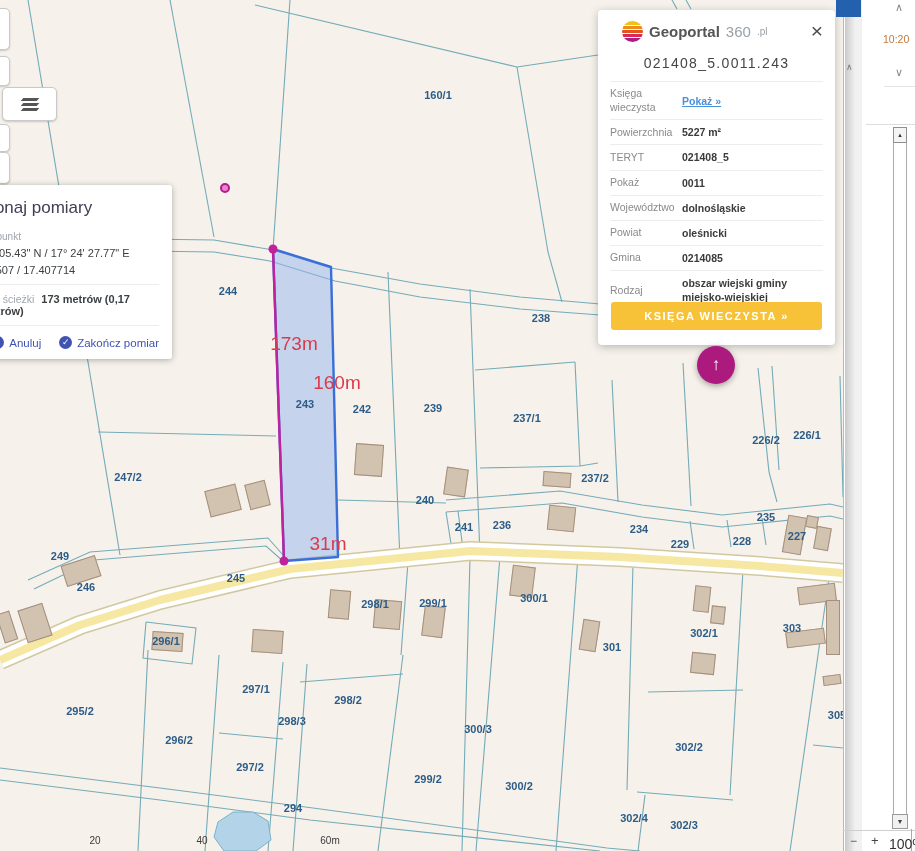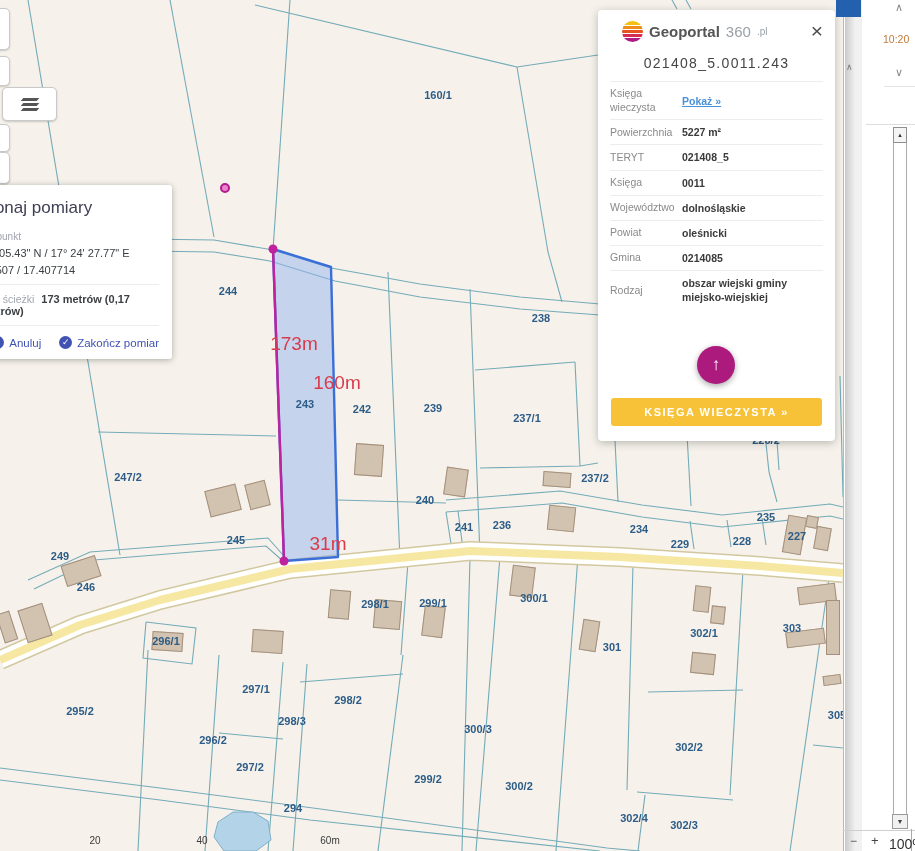--- a/index.html
+++ b/index.html
@@ -40,21 +40,21 @@
   .mp-sub{font-size:10px;color:#a0a4ad;margin-bottom:5px;}
   .mp-line{font-size:11px;color:#3c4043;margin:5px 0;}
   .mp-hr{border-top:1px solid #ececec;margin:8px 0;}
   .mp-row{font-size:10.5px;color:#a0a4ad;}
   .mp-val{font-size:11px;color:#3c4043;font-weight:bold;margin-left:4px;}
   .mp-actions{display:flex;justify-content:flex-end;gap:18px;margin-top:10px;align-items:center;}
   .mp-btn{display:flex;align-items:center;gap:5px;color:#4053b3;font-size:11.5px;cursor:pointer;}
   .cic{width:13px;height:13px;border-radius:50%;background:#4053b3;color:#fff;font-size:9px;
        display:flex;align-items:center;justify-content:center;line-height:1;}
   
-  .popup{position:absolute;left:598px;top:10px;width:237px;height:431px;background:#fff;
+  .popup{position:absolute;left:598px;top:10px;width:237px;height:335px;background:#fff;
          border-radius:4px;box-shadow:0 2px 8px rgba(0,0,0,0.25);box-sizing:border-box;}
   .pheader{position:relative;padding:11px 14px 4px 24px;display:flex;align-items:center;gap:6px;}
   .globe{width:21px;height:21px;border-radius:50%;
     background:linear-gradient(180deg,#f2c212 0%,#f2c212 18%,#fff 18%,#fff 22%,#ef8e1b 22%,#ef8e1b 38%,
       #fff 38%,#fff 42%,#e8541d 42%,#e8541d 58%,#fff 58%,#fff 62%,#d92a53 62%,#d92a53 78%,
       #fff 78%,#fff 82%,#b01a86 82%,#b01a86 100%);}
   .brand{font-size:15px;font-weight:bold;color:#555;}
   .brand2{font-size:15px;color:#9aa0a6;}
   .brand3{font-size:10px;color:#9aa0a6;}
   .pclose{position:absolute;right:12px;top:10px;font-size:21px;color:#4a4a4a;line-height:1;cursor:pointer;}
@@ -209,34 +209,34 @@
         <div class="plbl" style="left: 595px; top: 478px;">237/2</div>
         <div class="plbl" style="left: 425px; top: 500px;">240</div>
         <div class="plbl" style="left: 464px; top: 527px;">241</div>
         <div class="plbl" style="left: 502px; top: 525px;">236</div>
         <div class="plbl" style="left: 639px; top: 529px;">234</div>
         <div class="plbl" style="left: 766px; top: 517px;">235</div>
         <div class="plbl" style="left: 680px; top: 544px;">229</div>
         <div class="plbl" style="left: 742px; top: 541px;">228</div>
         <div class="plbl" style="left: 797px; top: 536px;">227</div>
         <div class="plbl" style="left: 60px; top: 556px;">249</div>
-        <div class="plbl" style="left: 236px; top: 540px;">245</div>
+        <div class="plbl" style="left: 236px; top: 578px;">245</div>
         <div class="plbl" style="left: 86px; top: 587px;">246</div>
         <div class="plbl" style="left: 166px; top: 641px;">296/1</div>
         <div class="plbl" style="left: 375px; top: 604px;">298/1</div>
         <div class="plbl" style="left: 433px; top: 603px;">299/1</div>
         <div class="plbl" style="left: 534px; top: 598px;">300/1</div>
         <div class="plbl" style="left: 612px; top: 647px;">301</div>
         <div class="plbl" style="left: 704px; top: 633px;">302/1</div>
         <div class="plbl" style="left: 792px; top: 628px;">303</div>
         <div class="plbl" style="left: 80px; top: 711px;">295/2</div>
         <div class="plbl" style="left: 256px; top: 689px;">297/1</div>
         <div class="plbl" style="left: 292px; top: 721px;">298/3</div>
         <div class="plbl" style="left: 348px; top: 700px;">298/2</div>
-        <div class="plbl" style="left: 179px; top: 740px; margin-left: 34px;">296/2</div>
+        <div class="plbl" style="left: 179px; top: 740px;">296/2</div>
         <div class="plbl" style="left: 478px; top: 729px;">300/3</div>
         <div class="plbl" style="left: 837px; top: 715px;">305</div>
         <div class="plbl" style="left: 689px; top: 747px;">302/2</div>
         <div class="plbl" style="left: 250px; top: 767px;">297/2</div>
         <div class="plbl" style="left: 428px; top: 779px;">299/2</div>
         <div class="plbl" style="left: 519px; top: 786px;">300/2</div>
         <div class="plbl" style="left: 293px; top: 808px;">294</div>
         <div class="plbl" style="left: 634px; top: 818px;">302/4</div>
         <div class="plbl" style="left: 684px; top: 825px;">302/3</div>
       </div>
@@ -301,21 +301,21 @@
         </div>
         <div class="prow">
           <div class="plab">Powierzchnia</div>
           <div class="pval">5227 m²</div>
         </div>
         <div class="prow">
           <div class="plab">TERYT</div>
           <div class="pval">021408_5</div>
         </div>
         <div class="prow">
-          <div class="plab">Księga</div>
+          <div class="plab">Pokaż</div>
           <div class="pval">0011</div>
         </div>
         <div class="prow">
           <div class="plab">Województwo</div>
           <div class="pval">dolnośląskie</div>
         </div>
         <div class="prow">
           <div class="plab">Powiat</div>
           <div class="pval">oleśnicki</div>
         </div>

